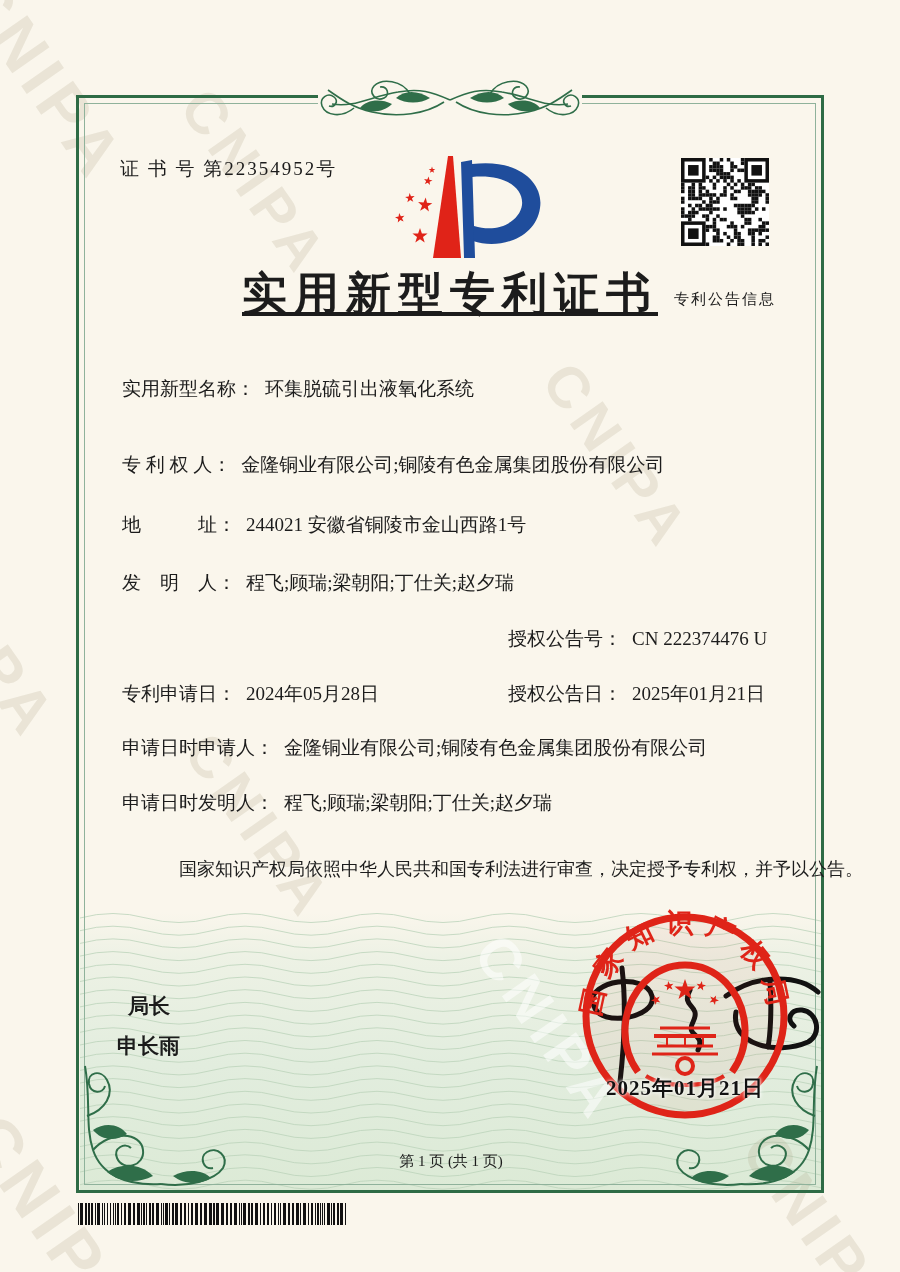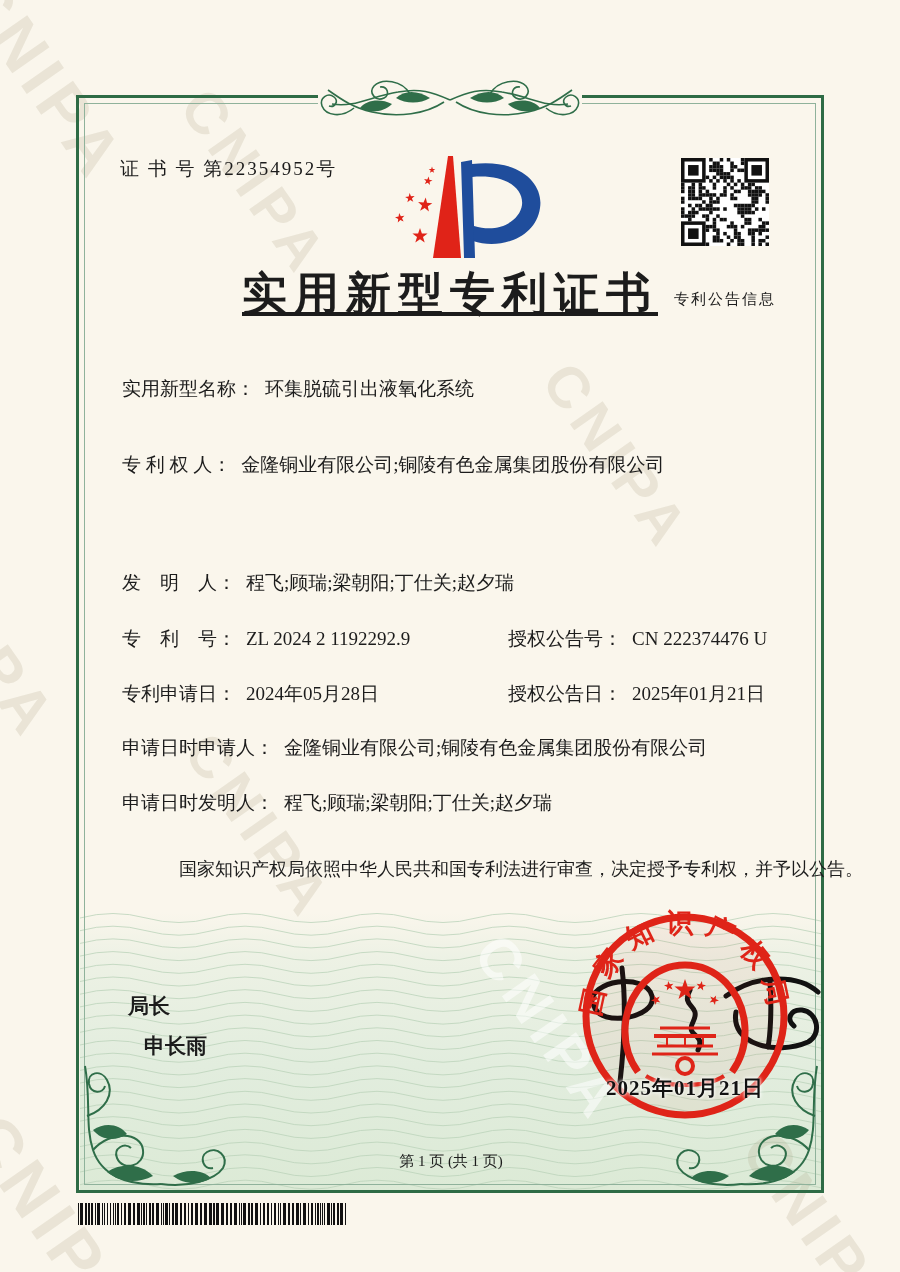--- a/index.html
+++ b/index.html
@@ -27,21 +27,21 @@
            font-size:15px;letter-spacing:2px;margin-top:44px;}
   
   .row{position:absolute;font-size:19px;white-space:nowrap;}
   .row .lbl{margin-right:10px;text-align:center;}
   
   .statement{position:absolute;left:80px;top:852px;width:882px;text-align:center;
              font-size:18px;line-height:35px;}
   
   .sig-title{position:absolute;left:128px;top:992px;font-size:21px;font-weight:600;
              font-family:"Liberation Sans","DejaVu Sans",sans-serif;}
-  .sig-name{position:absolute;left:144px;top:1032px;font-size:21px;font-weight:600;
+  .sig-name{position:absolute;left:117px;top:1032px;font-size:21px;font-weight:600;
             font-family:Liberation Mono, monospace;}
   .sig-hand{position:absolute;left:530px;top:952px;}
   
   .sealwrap{position:absolute;left:573px;top:906px;}
   .seal-date{position:absolute;left:575px;top:1074px;width:220px;text-align:center;
              font-size:21px;font-weight:bold;color:#111;letter-spacing:1px;
              text-shadow:0 0 3px #fff,0 0 5px #fff;}
   
   .footer{position:absolute;left:80px;top:1152px;width:742px;text-align:center;font-size:15px;}
   
@@ -383,25 +383,25 @@
   <div class="qrlabel">专利公告信息</div>
 
   <div class="title">实用新型专利证书</div>
 
   <div class="row" style="left:122px;top:376px">
     <span class="lbl">实用新型名称：</span><span class="val">环集脱硫引出液氧化系统</span>
   </div>
   <div class="row" style="left:122px;top:452px">
     <span class="lbl">专 利 权 人：</span><span class="val">金隆铜业有限公司;铜陵有色金属集团股份有限公司</span>
   </div>
+  <div class="row" style="left:122px;top:512px">
+    <span class="lbl">地　　　址：</span><span class="val">244021 安徽省铜陵市金山西路1号</span>
+  </div>
   <div class="row" style="left:122px;top:570px">
     <span class="lbl">发　明　人：</span><span class="val">程飞;顾瑞;梁朝阳;丁仕关;赵夕瑞</span>
-  </div>
-  <div class="row" style="left:122px;top:626px">
-    <span class="lbl">专　利　号：</span><span class="val">ZL 2024 2 1192292.9</span>
   </div>
   <div class="row" style="left:508px;top:626px">
     <span class="lbl">授权公告号：</span><span class="val">CN 222374476 U</span>
   </div>
   <div class="row" style="left:122px;top:681px">
     <span class="lbl">专利申请日：</span><span class="val">2024年05月28日</span>
   </div>
   <div class="row" style="left:508px;top:681px">
     <span class="lbl">授权公告日：</span><span class="val">2025年01月21日</span>
   </div>

